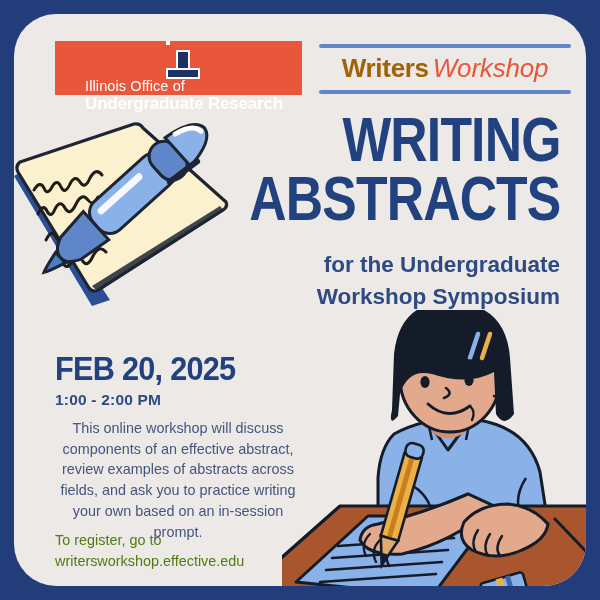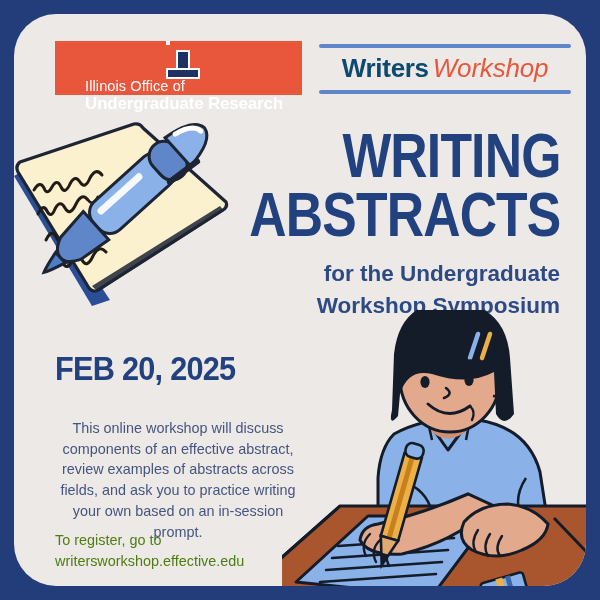--- a/index.html
+++ b/index.html
@@ -24,32 +24,32 @@
   .logo-i .ibot{left:0;top:27px;width:34px;height:11px;}
   .logo-txt{margin-left:11px;color:#fff;line-height:1.08;}
   .logo-l1{font-size:14.5px;font-weight:400;letter-spacing:.1px;}
   .logo-l2{font-size:17px;font-weight:700;letter-spacing:-.2px;}
 
   .ww{position:absolute;left:305px;top:30px;width:252px;}
   .ww .rule{height:4px;background:#5e86c9;border-radius:2px;}
   .ww .rule.bot{margin-top:2px;}
   .ww-line{display:flex;justify-content:center;align-items:baseline;
            padding:5px 0 4px;}
-  .ww-a{font-size:26px;font-weight:700;color:#0c4a6e;letter-spacing:-.3px;}
+  .ww-a{font-size:26px;font-weight:700;color:#a16207;letter-spacing:-.3px;}
   .ww-b{font-size:26px;font-style:italic;color:#e8563b;
         margin-left:4px;letter-spacing:-.2px;}
 
   
-  .head{position:absolute;right:26px;top:112px;text-align:right;}
+  .head{position:absolute;right:26px;top:96px;text-align:right;}
   .head div{color:#22417f;font-weight:700;font-size:63px;
             line-height:.93;letter-spacing:-1px;
             transform:scaleX(.82);transform-origin:right center;
             white-space:nowrap;}
   .sub{position:absolute;right:26px;top:235px;text-align:right;
-       color:#2d4a82;font-weight:700;font-size:22.5px;line-height:1.42;margin-top:9px;}
+       color:#2d4a82;font-weight:700;font-size:22.5px;line-height:1.42;}
 
   
   .date{position:absolute;left:41px;top:336px;color:#22417f;
         font-weight:700;font-size:33px;letter-spacing:-.8px;
         transform:scaleX(.93);transform-origin:left center;white-space:nowrap;}
   .time{position:absolute;left:41px;top:377px;color:#2d4a82;
         font-weight:700;font-size:15.5px;letter-spacing:.2px;}
   .body{position:absolute;left:41px;top:404px;width:246px;
         color:#45557f;font-size:14.4px;line-height:1.44;text-align:center;}
   .reg{position:absolute;left:41px;top:516px;width:250px;
@@ -201,20 +201,21 @@
         <path d="M266 214 Q250 196 226 194 Q198 194 182 212 Q174 230 190 240 Q214 252 240 240 Q264 230 266 214 Z" fill="#e3a98d" stroke="#141c29" stroke-width="3"></path>
         <g stroke="#141c29" stroke-width="2.4" fill="none" stroke-linecap="round">
           <path d="M196 220 q-8 12 -2 22"></path>
           <path d="M208 224 q-8 12 -2 22"></path>
           <path d="M220 226 q-8 12 -2 20"></path>
         </g>
       </svg>
     </div>
 
     <div class="date">FEB 20, 2025</div>
+    <div class="time">1:00 - 2:00 PM</div>
     <div class="body">This online workshop will discuss components of an effective abstract, review examples of abstracts across fields, and ask you to practice writing your own based on an in-session prompt.</div>
     <div class="reg">
       <span>To register, go to</span><br>
       <span>writersworkshop.effective.edu</span>
     </div>
 
   </div>
 </div>
 
 </body></html>

